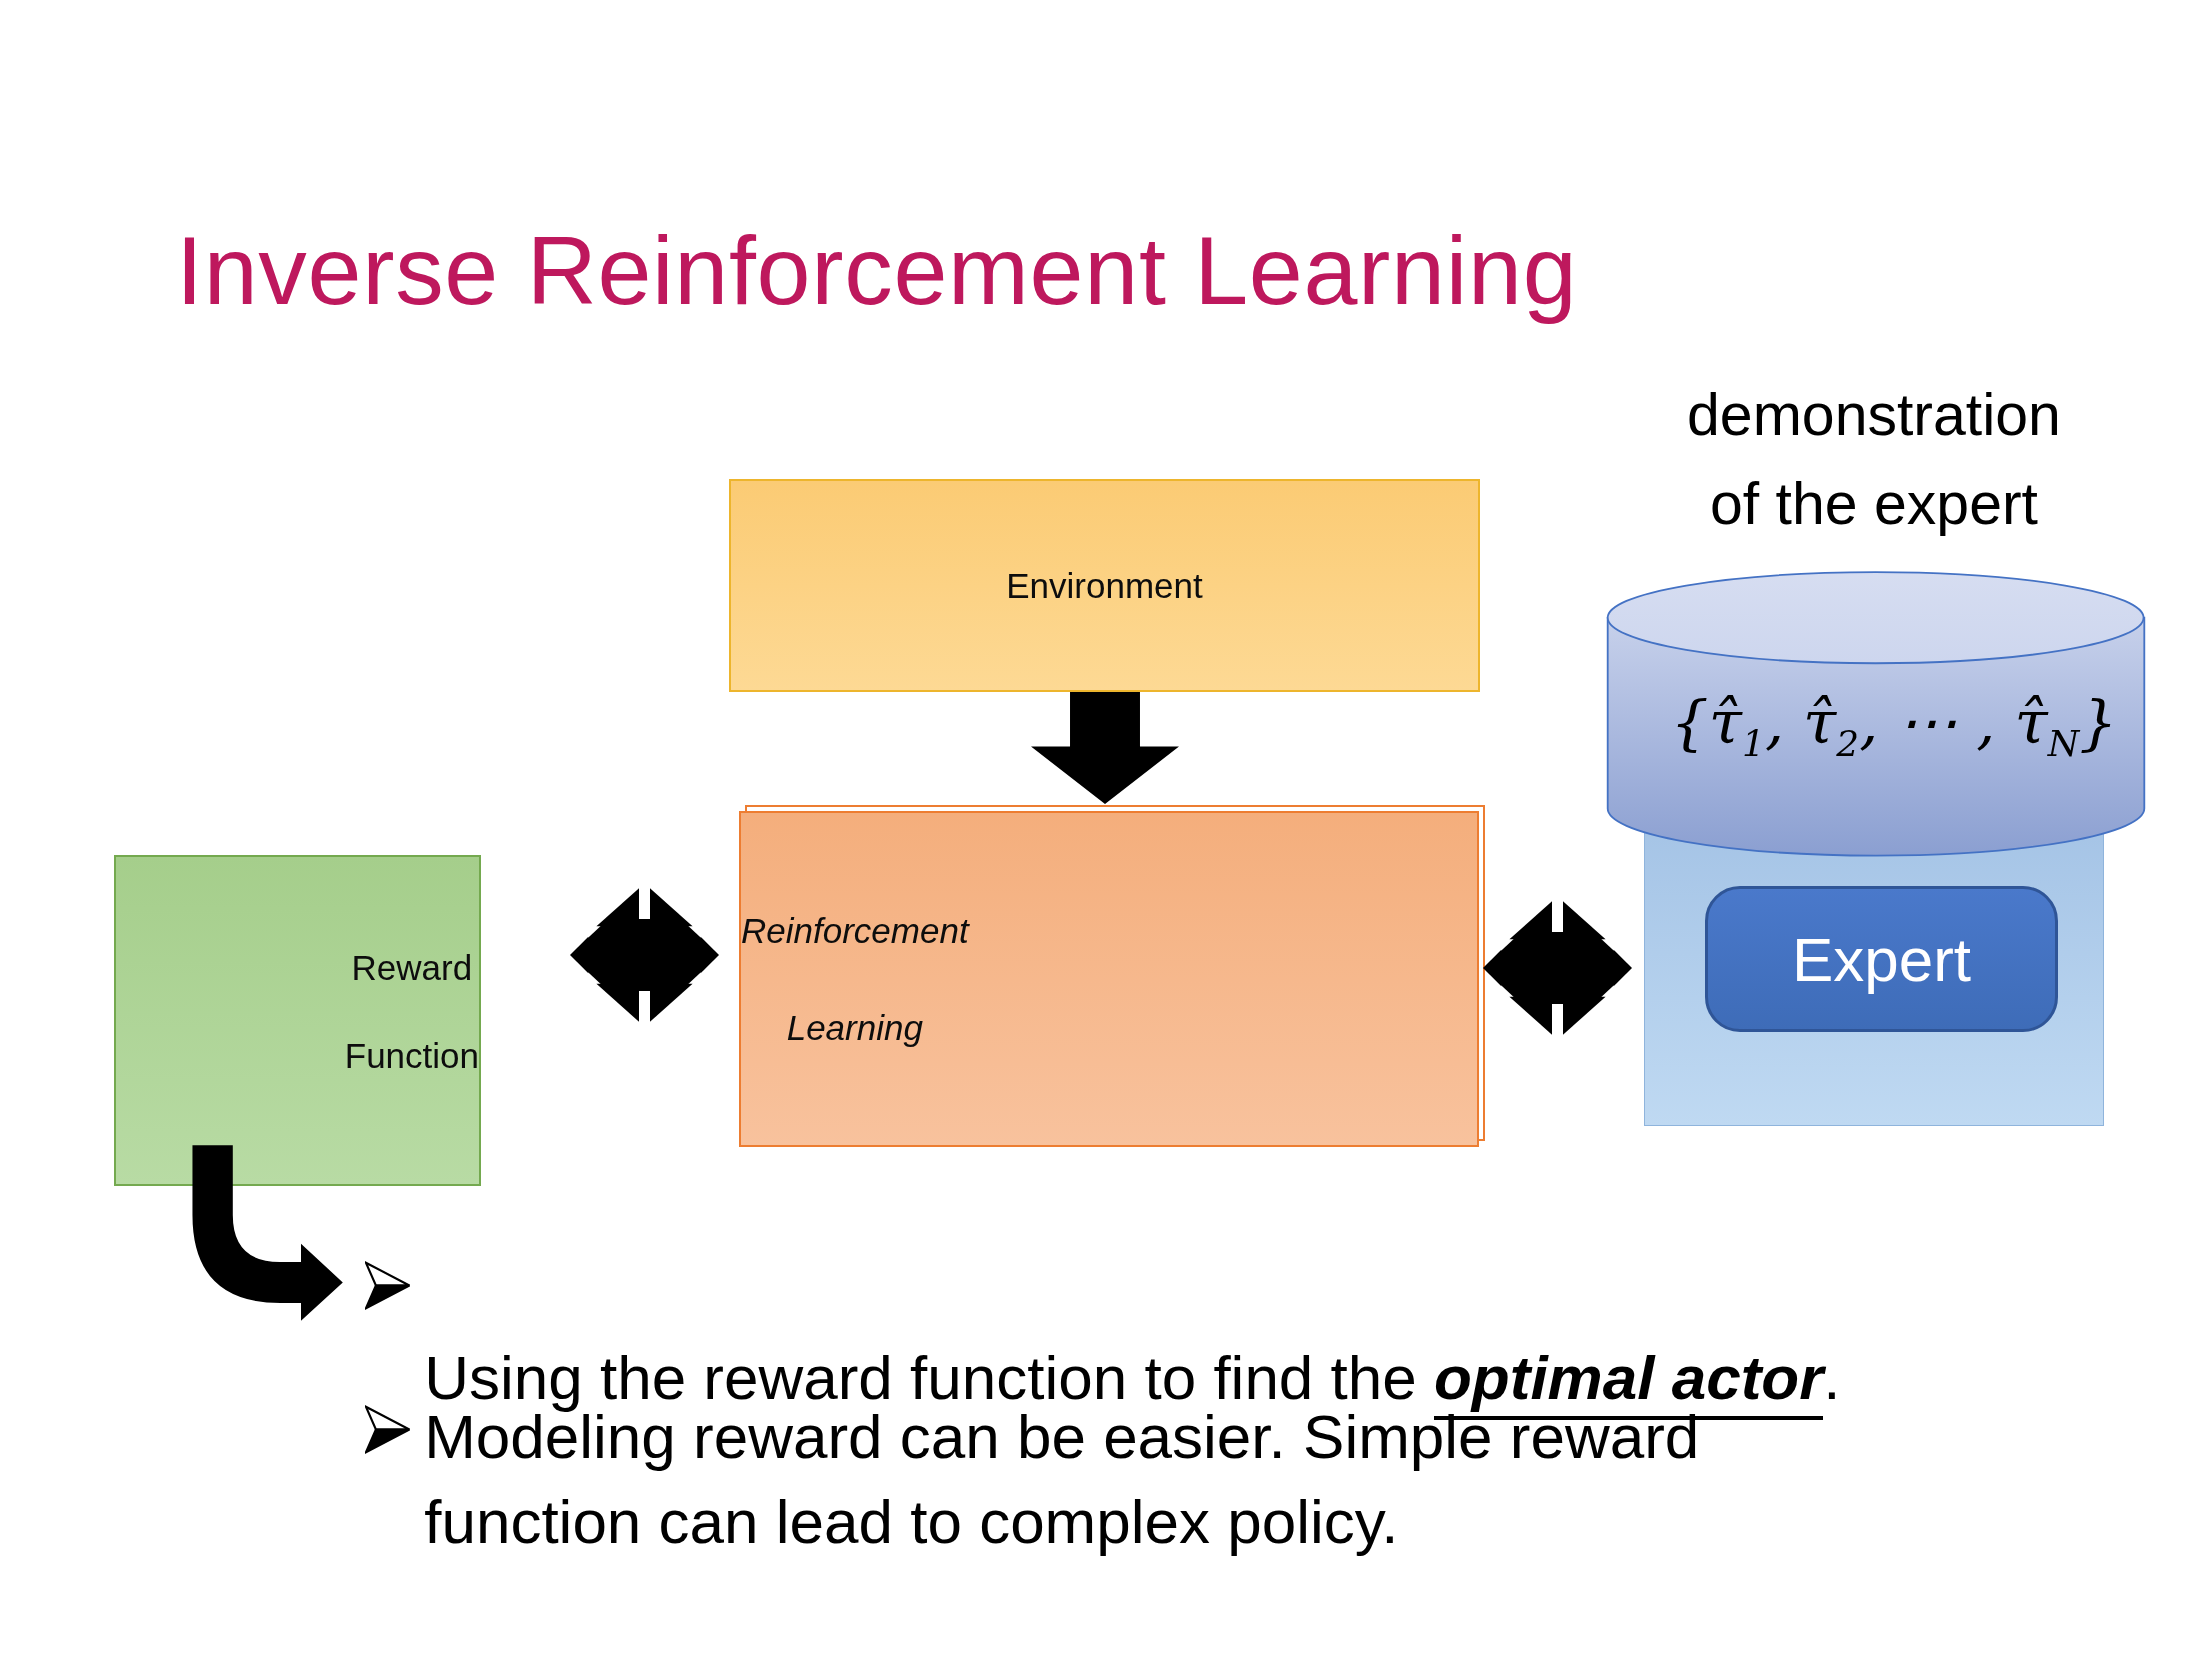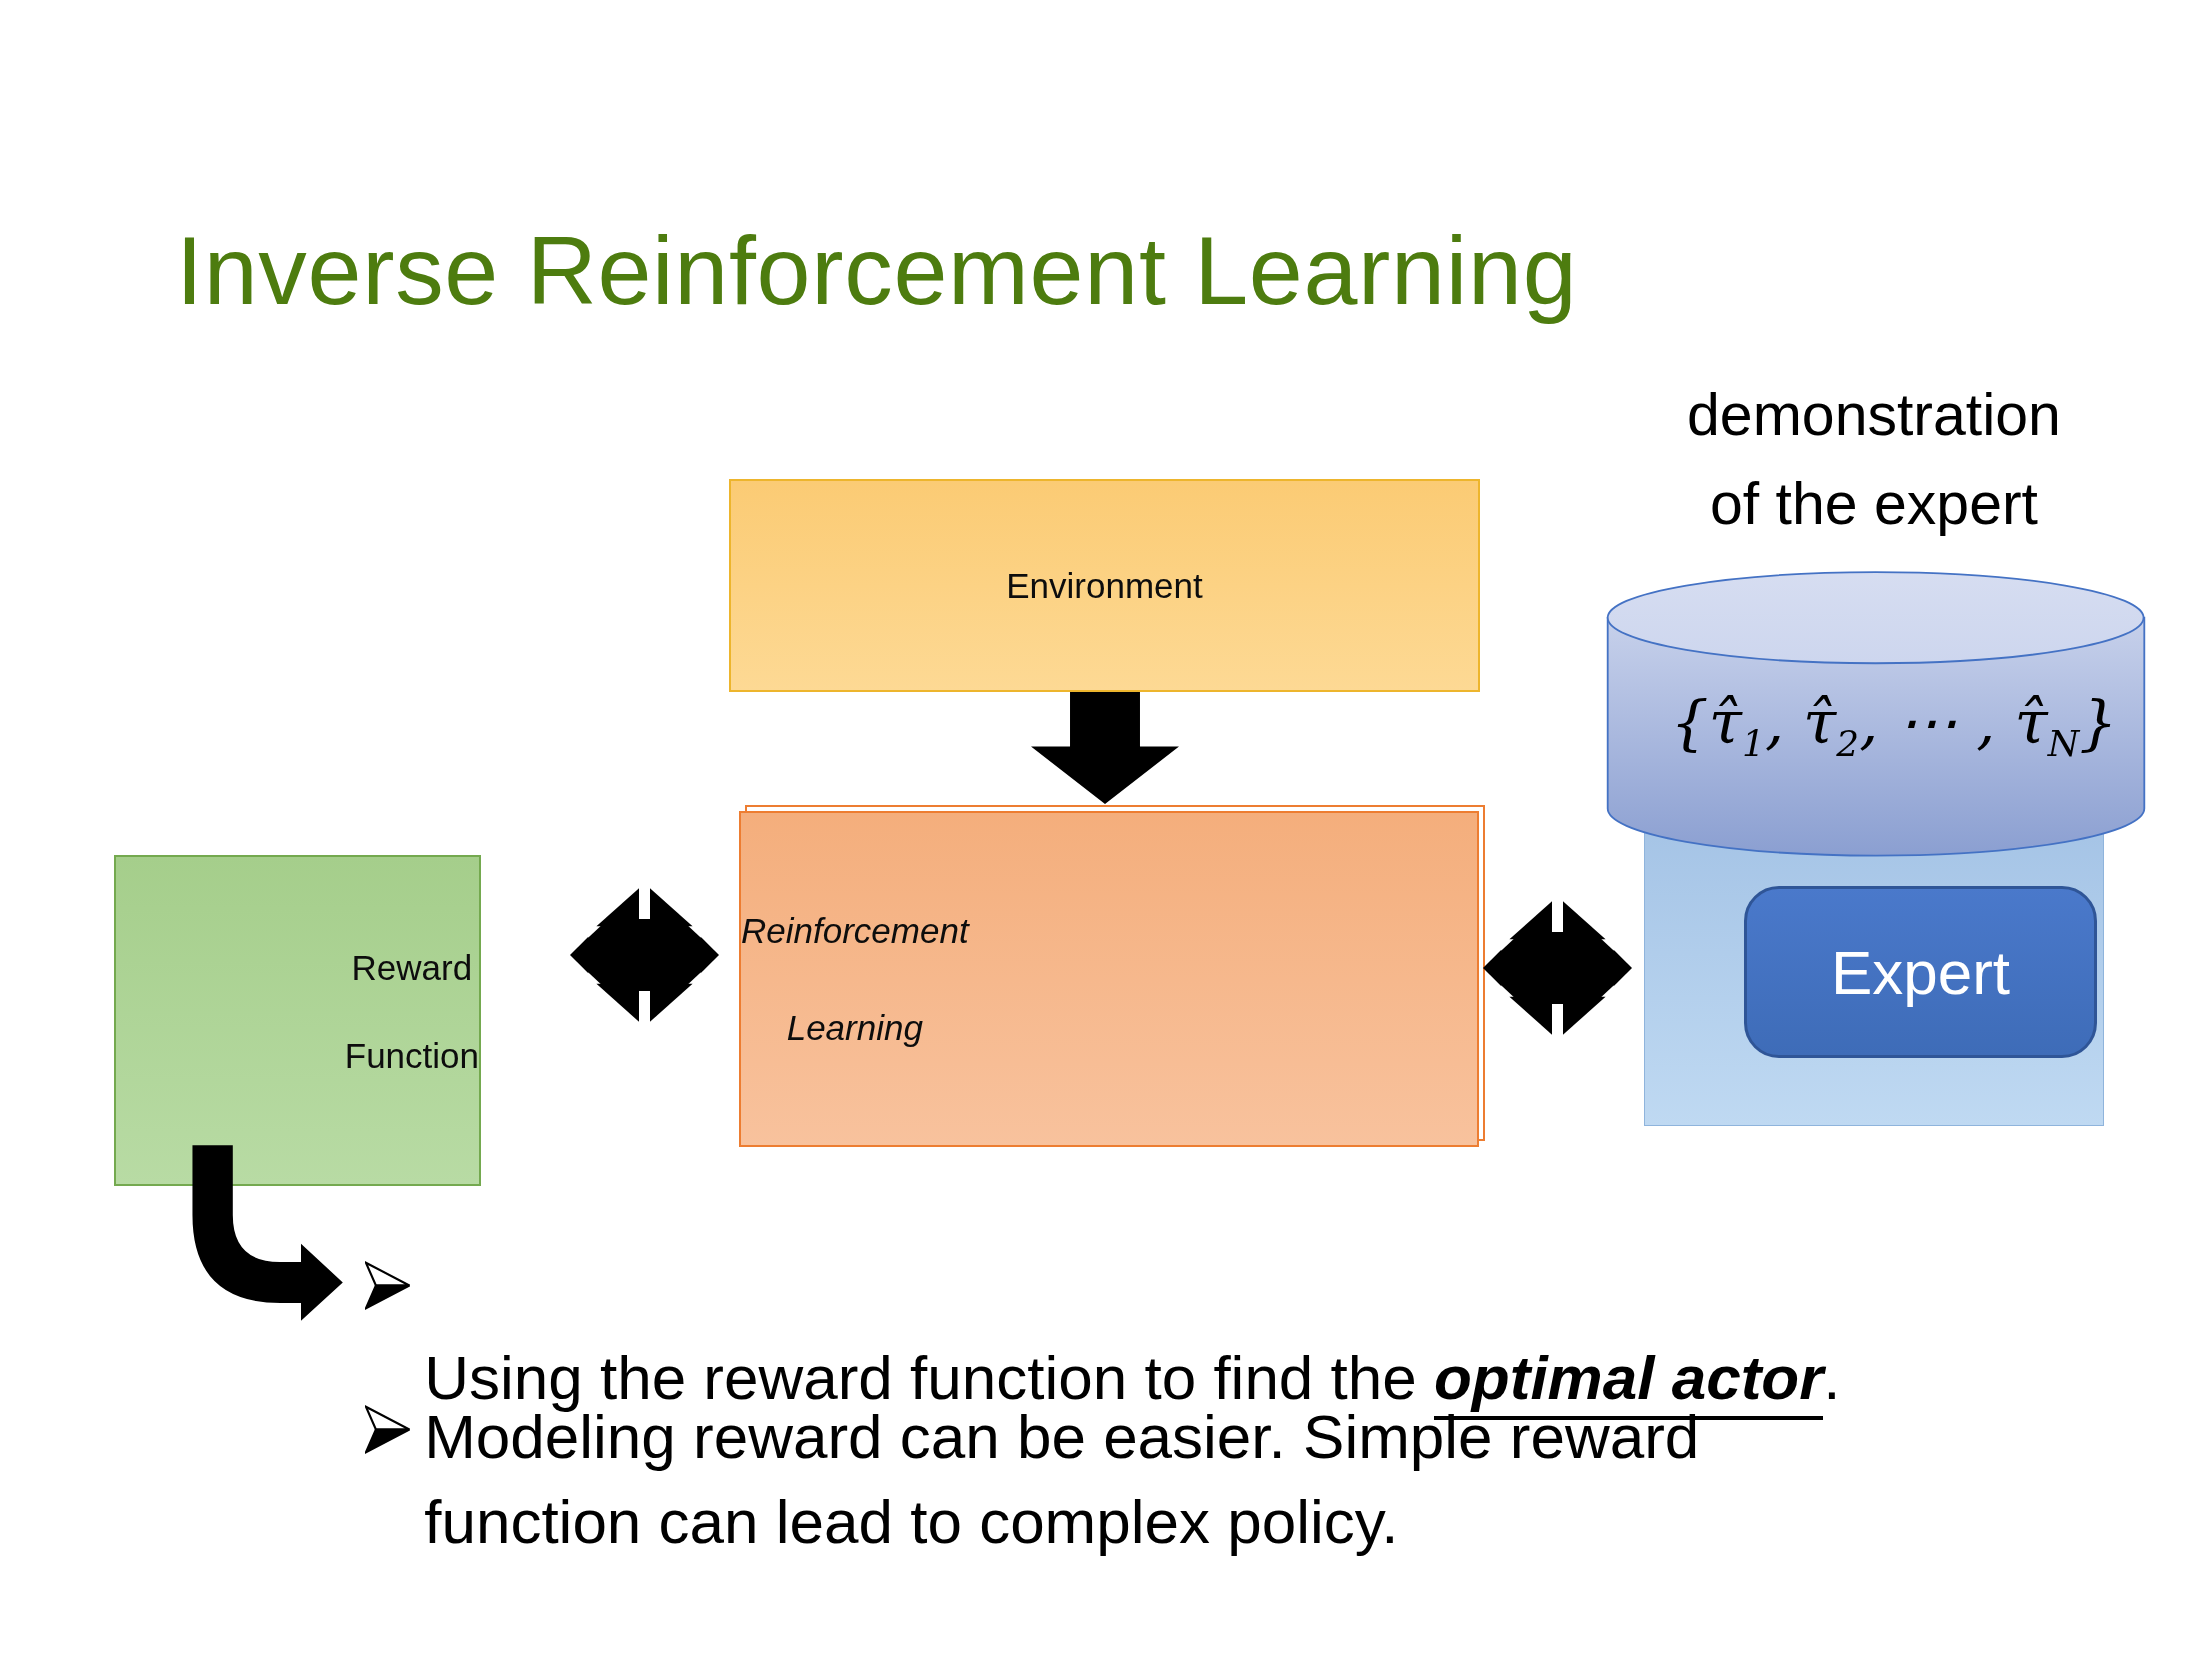--- a/index.html
+++ b/index.html
@@ -3,21 +3,21 @@
 <meta charset="utf-8">
 <style>
   html,body { margin:0; padding:0; background:#ffffff; }
   body { width:2205px; height:1654px; font-family:"Liberation Sans", sans-serif; }
   #stage { position:relative; width:2205px; height:1654px; background:#ffffff; overflow:hidden; }
 
   .abs { position:absolute; }
 
   #title {
     left:176px; top:215px; width:1911px;
-    font-size:97px; font-weight:400; letter-spacing:0.7px; color:#4d7c0f;
+    font-size:97px; font-weight:400; letter-spacing:0.7px; color:#be185d;
     white-space:nowrap;
   }
 
   
   #env-box {
     left:729px; top:479px; width:751px; height:213px;
     background:linear-gradient(180deg, var(--env_fill_top), var(--env_fill_bottom));
     border:2.9px solid var(--env_border);
     box-sizing:border-box;
     display:flex; align-items:center; justify-content:center;
@@ -49,21 +49,21 @@
   #rl-box .box-label { line-height:97px; }
 
   
   #expert-container {
     left:1644px; top:825px; width:460px; height:301px;
     background:linear-gradient(180deg, var(--lightblue_top), var(--lightblue_bottom));
     border:1.5px solid var(--lightblue_border);
     box-sizing:border-box;
   }
   #expert-button {
-    left:1744px; top:886px; width:353px; height:172px;
+    left:1705px; top:886px; width:353px; height:146px;
     background:linear-gradient(180deg, #4b7accd9, #3e6cb8) , var(--expert_fill);
     background-color:var(--expert_fill);
     border:3.7px solid var(--expert_border);
     border-radius:35px;
     box-sizing:border-box;
     display:flex; align-items:center; justify-content:center;
   }
   #expert-button .box-label { color:#ffffff; font-size:62px; }
 
   

